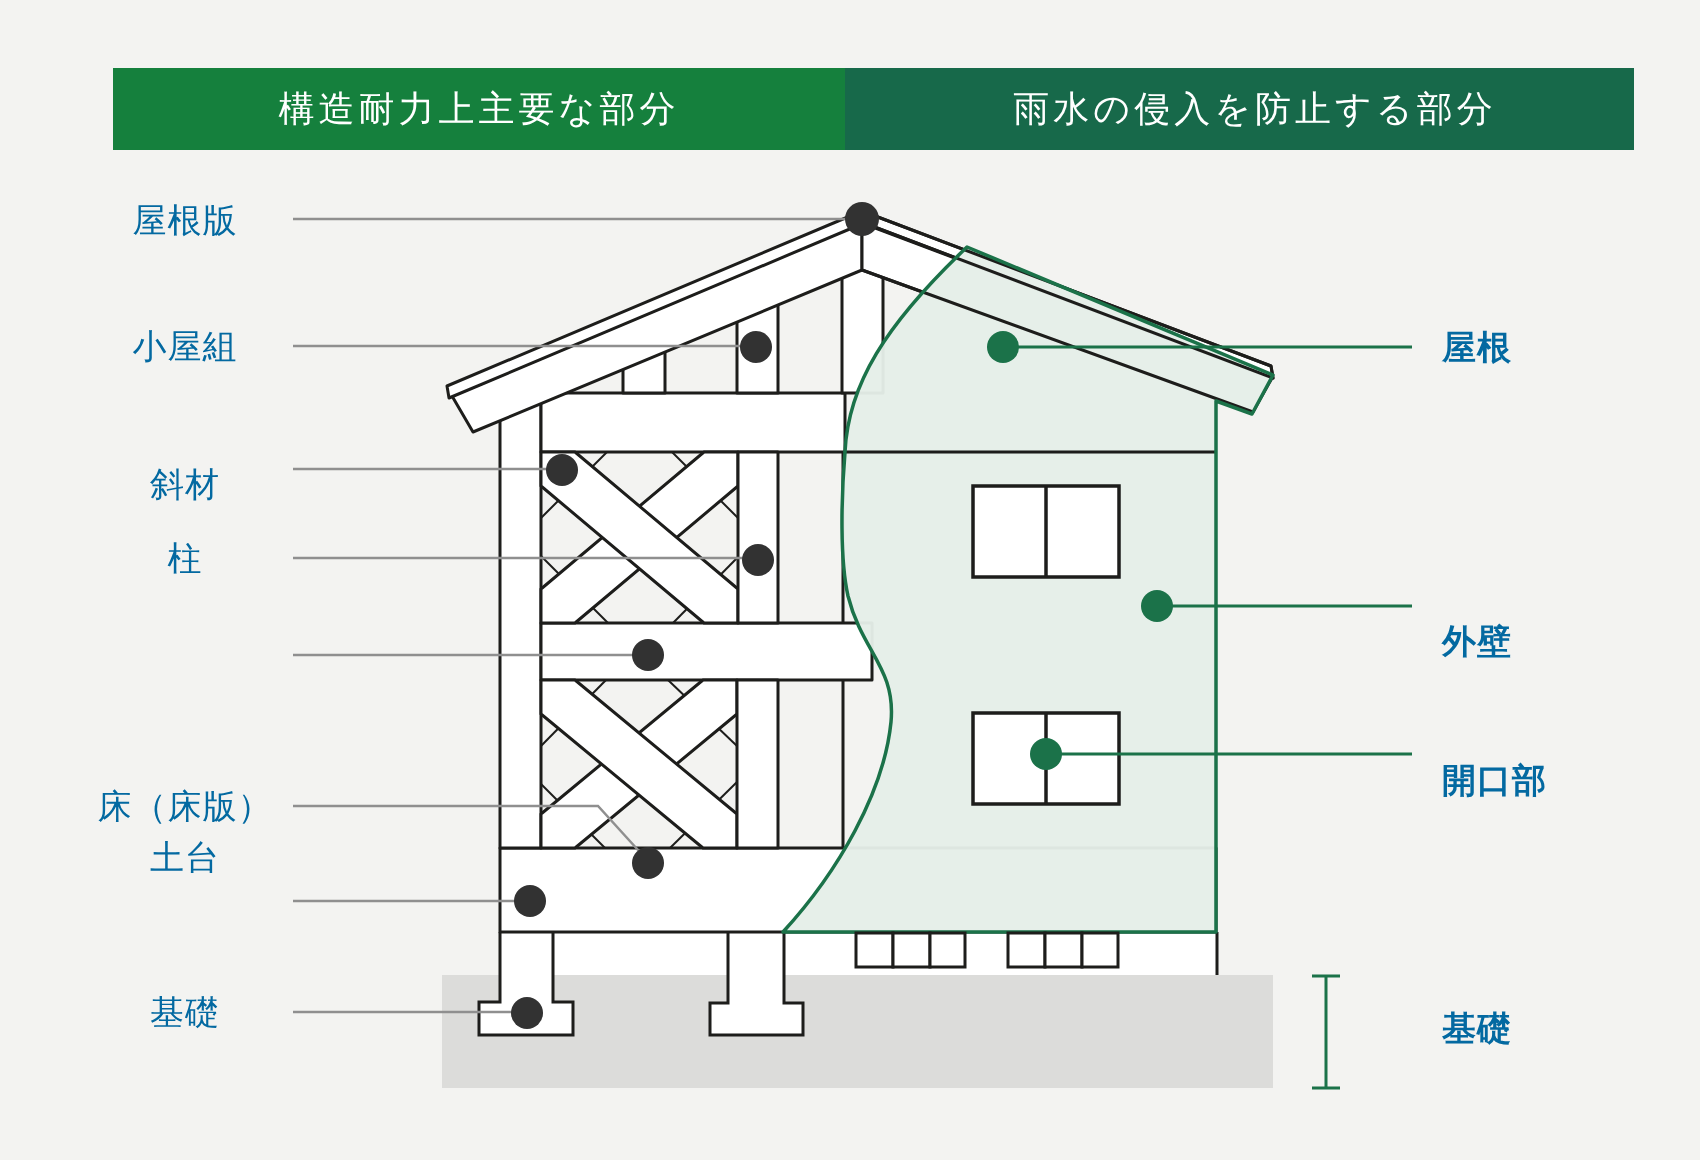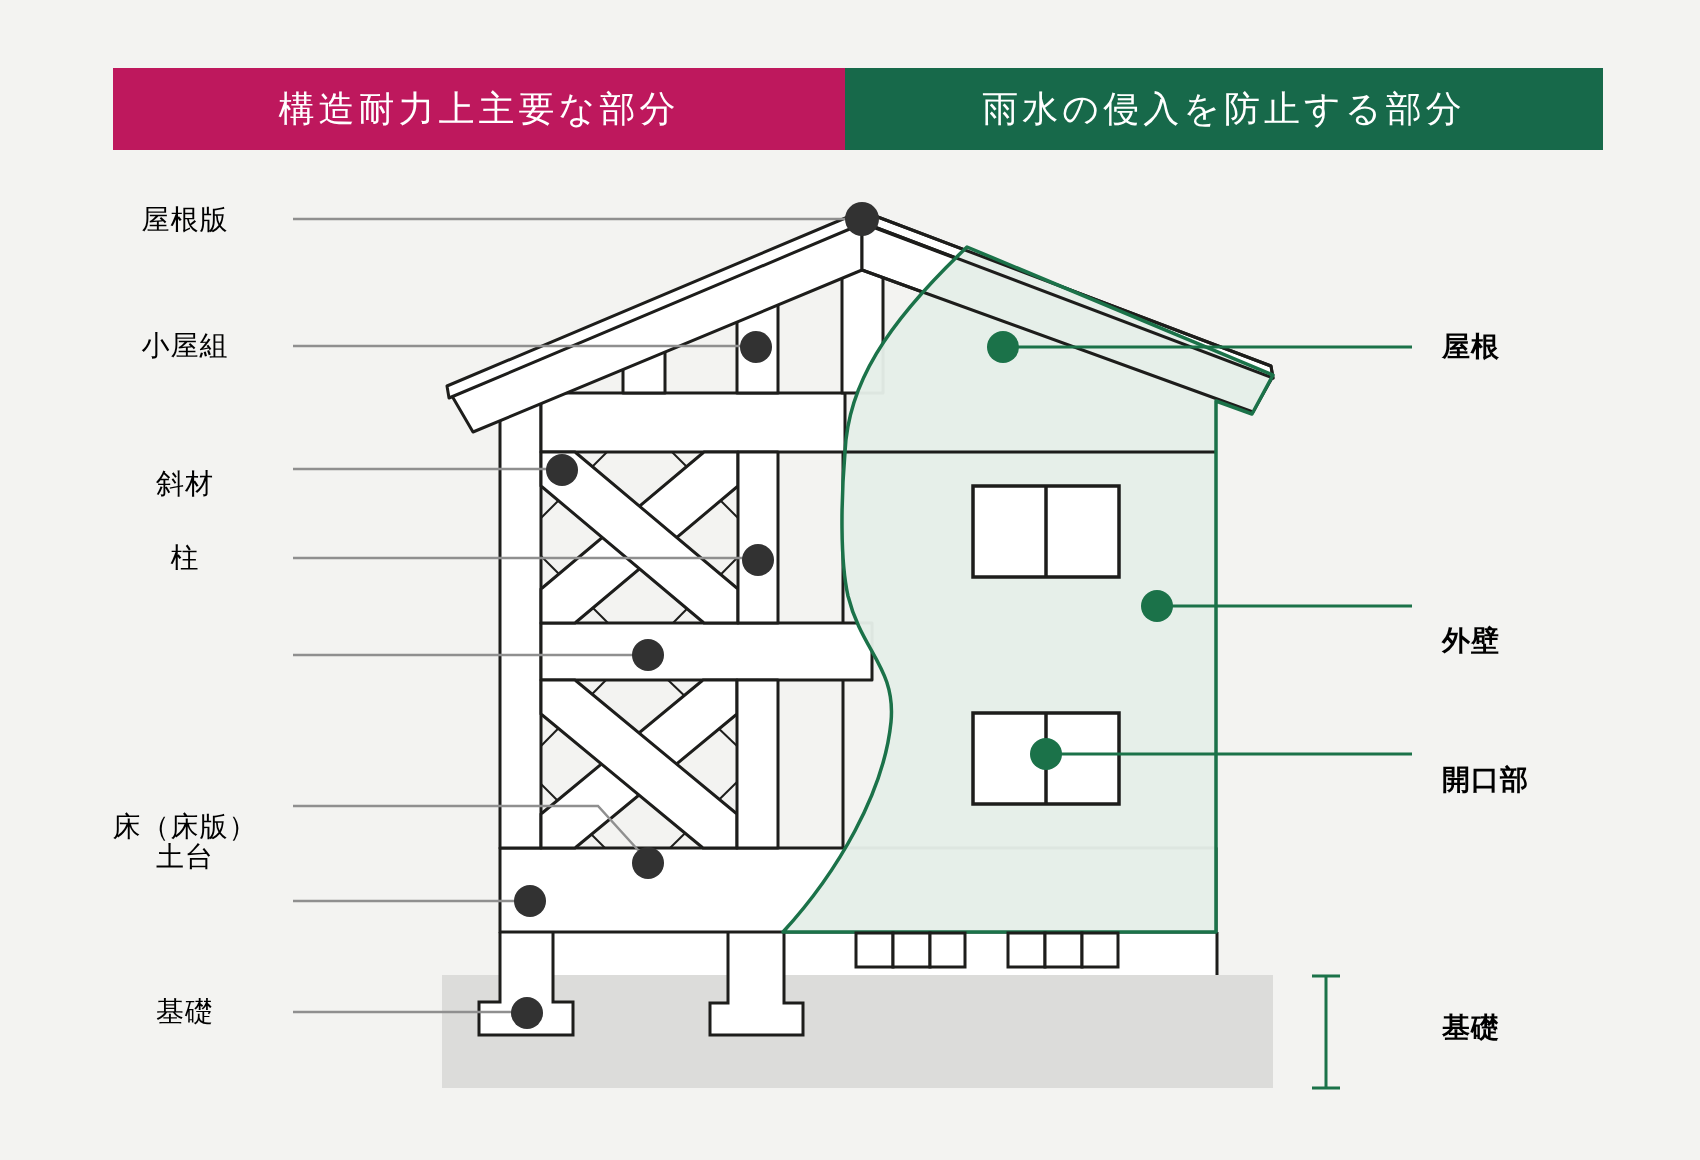--- a/index.html
+++ b/index.html
@@ -4,24 +4,24 @@
 <style>
   html,body{margin:0;padding:0;background:#f3f3f1;}
   .stage{
     position:relative;width:1700px;height:1160px;background:#f3f3f1;
     font-family:"Liberation Sans","DejaVu Sans",sans-serif;overflow:hidden;
   }
   .hdr{
     position:absolute;top:68px;height:82px;line-height:82px;text-align:center;
     color:#ffffff;font-size:36px;letter-spacing:4px;white-space:nowrap;
   }
-  .hdr-dark{left:113px;width:732px;background:#be185d;}
-  .hdr-green{left:845px;width:758px;background:#17694a;}
+  .hdr-dark{left:113px;width:732px;background:#15803d;}
+  .hdr-green{left:845px;width:758px;background:#17694a;padding-left:31px;}
   .lbl{
-    position:absolute;font-size:28px;color:#000000;letter-spacing:1px;
+    position:absolute;font-size:34px;color:#0369a1;letter-spacing:1px;
     line-height:44px;white-space:nowrap;
   }
   .lbl-left{left:40px;width:290px;text-align:center;}
   .lbl-right{left:1442px;text-align:left;font-weight:bold;}
   svg{position:absolute;left:0;top:0;}
 </style>
 </head>
 <body>
 
 <div class="stage">
@@ -157,21 +157,21 @@
       <circle cx="1003" cy="347" r="16"></circle>
       <circle cx="1157" cy="606" r="16"></circle>
       <circle cx="1046" cy="754" r="16"></circle>
     </g>
   </svg>
 
   <div class="lbl lbl-left" style="top:198px">屋根版</div>
   <div class="lbl lbl-left" style="top:324px">小屋組</div>
   <div class="lbl lbl-left" style="top:462px">斜材</div>
   <div class="lbl lbl-left" style="top:536px">柱</div>
-  <div class="lbl lbl-left" style="top:805px">床（床版）</div>
+  <div class="lbl lbl-left" style="top:784px">床（床版）</div>
   <div class="lbl lbl-left" style="top:835px">土台</div>
   <div class="lbl lbl-left" style="top:990px">基礎</div>
 
   <div class="lbl lbl-right" style="top:325px">屋根</div>
   <div class="lbl lbl-right" style="top:619px">外壁</div>
   <div class="lbl lbl-right" style="top:758px">開口部</div>
   <div class="lbl lbl-right" style="top:1006px">基礎</div>
 
 </div>
 

